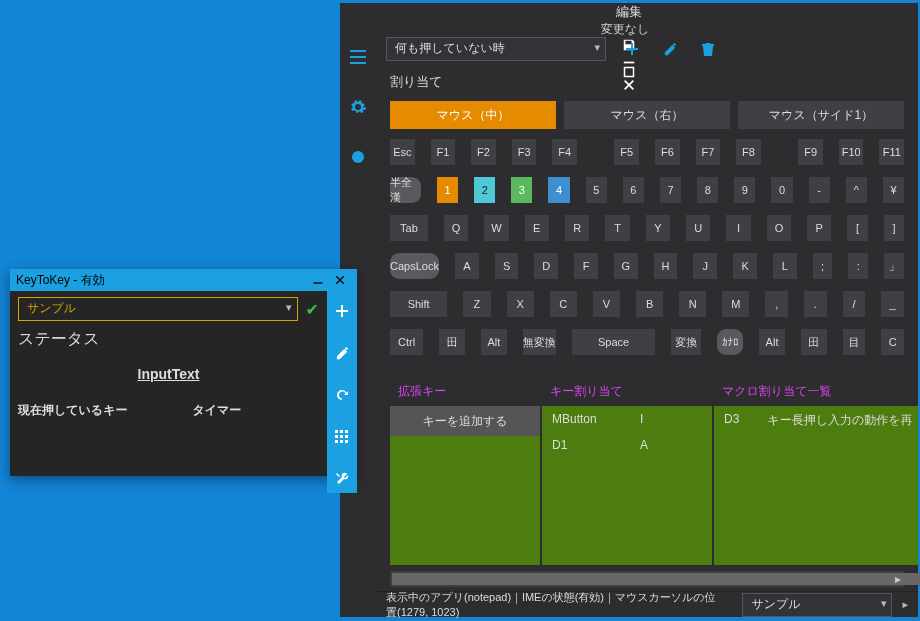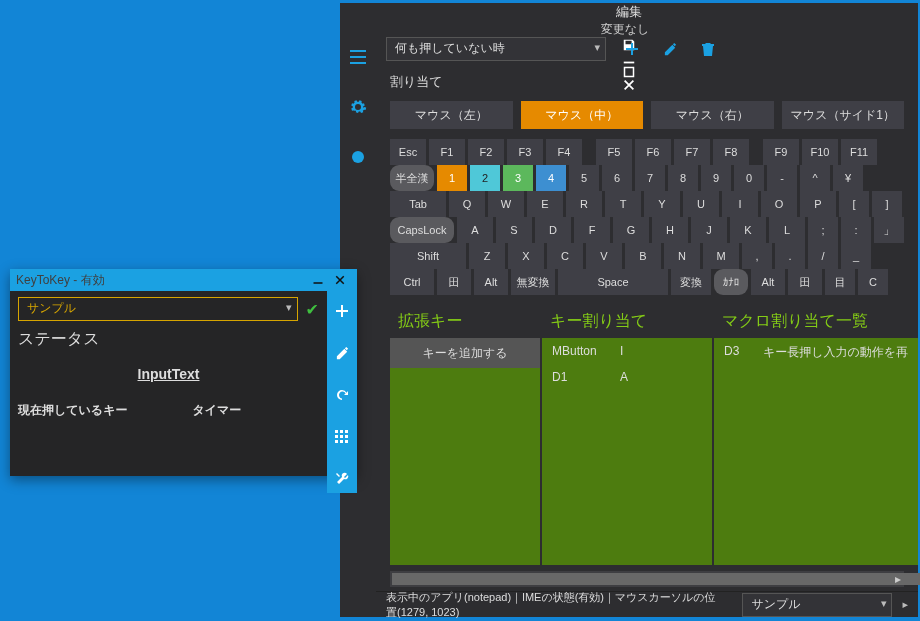--- a/index.html
+++ b/index.html
@@ -33,58 +33,58 @@
   .combo::after { content: "▾"; position: absolute; right: 6px; top: 4px; color: #bbb; pointer-events: none; font-size: 11px; }
   .icon-btn { width: 24px; height: 24px; display: flex; align-items: center; justify-content: center; color: #1ba1e2; cursor: pointer; }
 
   .section-title { padding: 4px 14px 10px 14px; font-size: 13px; }
 
   .mouse-row { display: flex; gap: 8px; padding: 0 14px 10px 14px; }
   .mouse-btn { flex: 1; height: 28px; background: #3f3f46; display: flex; align-items: center; justify-content: center; cursor: pointer; font-size: 12px; }
   .mouse-btn.active { background: #e68a00; color: #fff; }
 
   .kb { padding: 0 14px; }
-  .kb-row { display: flex; gap: 3px; margin-bottom: 0; }
+  .kb-row { display: flex; gap: 16px; margin-bottom: 12px; }
   .key { height: 26px; background: #3f3f46; display: flex; align-items: center; justify-content: center; font-size: 11px; cursor: pointer; color: #ddd; }
   .key.light { background: #5a5a5e; border-radius: 9px; }
   .key.orange { background: #e68a00; color: #fff; }
   .key.cyan { background: #4fc8d8; color: #222; }
   .key.green { background: #5cb85c; color: #fff; }
   .key.blue { background: #3d8fd1; color: #fff; }
 
   .panels { display: flex; gap: 2px; padding: 12px 0 0 14px; flex: 1; min-height: 0; }
   .panel { background: #2d2d30; display: flex; flex-direction: column; }
-  .panel-title { font-size: 16px; color: #84cc16; padding: 4px 8px 6px 8px; }
+  .panel-title { font-size: 12px; color: #d946ef; padding: 4px 8px 6px 8px; }
   .panel-body { flex: 1; background: #4d7c0f; min-height: 0; overflow: hidden; }
   .panel.p1 { width: 150px; }
   .panel.p2 { width: 170px; }
   .panel.p3 { flex: 1; min-width: 0; }
   .wide-btn { background: #555; height: 30px; display: flex; align-items: center; justify-content: center; margin: 0; cursor: pointer; font-size: 12px; }
-  .kv { display: flex; padding: 6px 10px; gap: 8px; font-size: 12px; }
+  .kv { display: flex; padding: 6px 10px; gap: 28px; font-size: 12px; }
   .kv .k { width: 60px; }
 
   .hscroll { height: 16px; background: #3e3e42; margin: 6px 14px 4px 14px; position: relative; }
   .hscroll .thumb { position: absolute; left: 2px; top: 2px; height: 12px; width: 540px; background: #686868; }
   .hscroll .arrow { position: absolute; top: 0; width: 16px; height: 16px; color: #ccc; display: flex; align-items: center; justify-content: center; cursor: pointer; }
   .hscroll .arrow.left { left: -2px; }
   .hscroll .arrow.right { right: -2px; }
 
   .statusbar { height: 26px; background: #2d2d30; display: flex; align-items: center; padding: 0 10px; gap: 10px; font-size: 11px; border-top: 1px solid #222; }
   .statusbar .spacer { flex: 1; }
   .statusbar .combo { min-width: 150px; }
   .statusbar .fake-select { min-width: 150px; }
   .statusbar .arrow-r { color: #bbb; cursor: pointer; }
 
   
   .mini-win {
     position: absolute; left: 10px; top: 269px; width: 347px; height: 207px;
     background: #252526; color: #ddd; display: flex; flex-direction: column;
     box-shadow: 0 4px 12px rgba(0,0,0,0.4);
   }
-  .mini-title { height: 24px; background: #1ba1e2; display: flex; align-items: center; padding: 0 6px; color: #404040; font-size: 12px; }
+  .mini-title { height: 24px; background: #1ba1e2; display: flex; align-items: center; padding: 0 6px; color: #000000; font-size: 12px; }
   .mini-title .close, .mini-title .min { width: 22px; height: 22px; display: flex; align-items: center; justify-content: center; cursor: pointer; color: #111; }
   .mini-title .spacer { flex: 1; }
   .mini-body { flex: 1; display: flex; }
   .mini-content { flex: 1; padding: 6px 8px; display: flex; flex-direction: column; }
   .mini-rail { width: 30px; background: #1ba1e2; display: flex; flex-direction: column; align-items: center; padding-top: 6px; gap: 14px; }
   .mini-rail .rbtn { width: 30px; height: 28px; display: flex; align-items: center; justify-content: center; cursor: pointer; color: #fff; }
   .mini-select-row { display: flex; align-items: center; gap: 8px; }
   .mini-select-row .combo { flex: 1; }
   .mini-select-row .fake-select { min-width: 0; width: 100%; border: 1px solid #d6a500; background: #252526; color: #d6a500; }
   .check { color: #3fbf3f; font-size: 16px; cursor: pointer; }
@@ -161,21 +161,20 @@
         <div class="icon-btn">
           <svg width="14" height="16" viewBox="0 0 14 16">
               <path fill="#1ba1e2" d="M2 5h10l-1 10H3L2 5zm3-3h4l1 1h3v2H1V3h3l1-1z"></path>
             </svg>
         </div>
       </div>
 
       <div class="section-title">割り当て</div>
 
       <div class="mouse-row">
-        <div class="mouse-btn">マウス（左）</div>
         <div class="mouse-btn active">マウス（中）</div>
         <div class="mouse-btn">マウス（右）</div>
         <div class="mouse-btn">マウス（サイド1）</div>
       </div>
 
       <div class="kb" id="kb">
           <div class="kb-row">
             <div class="key" style="width: 36px;">Esc</div>
             <div class="key" style="width: 36px;">F1</div>
             <div class="key" style="width: 36px;">F2</div>

